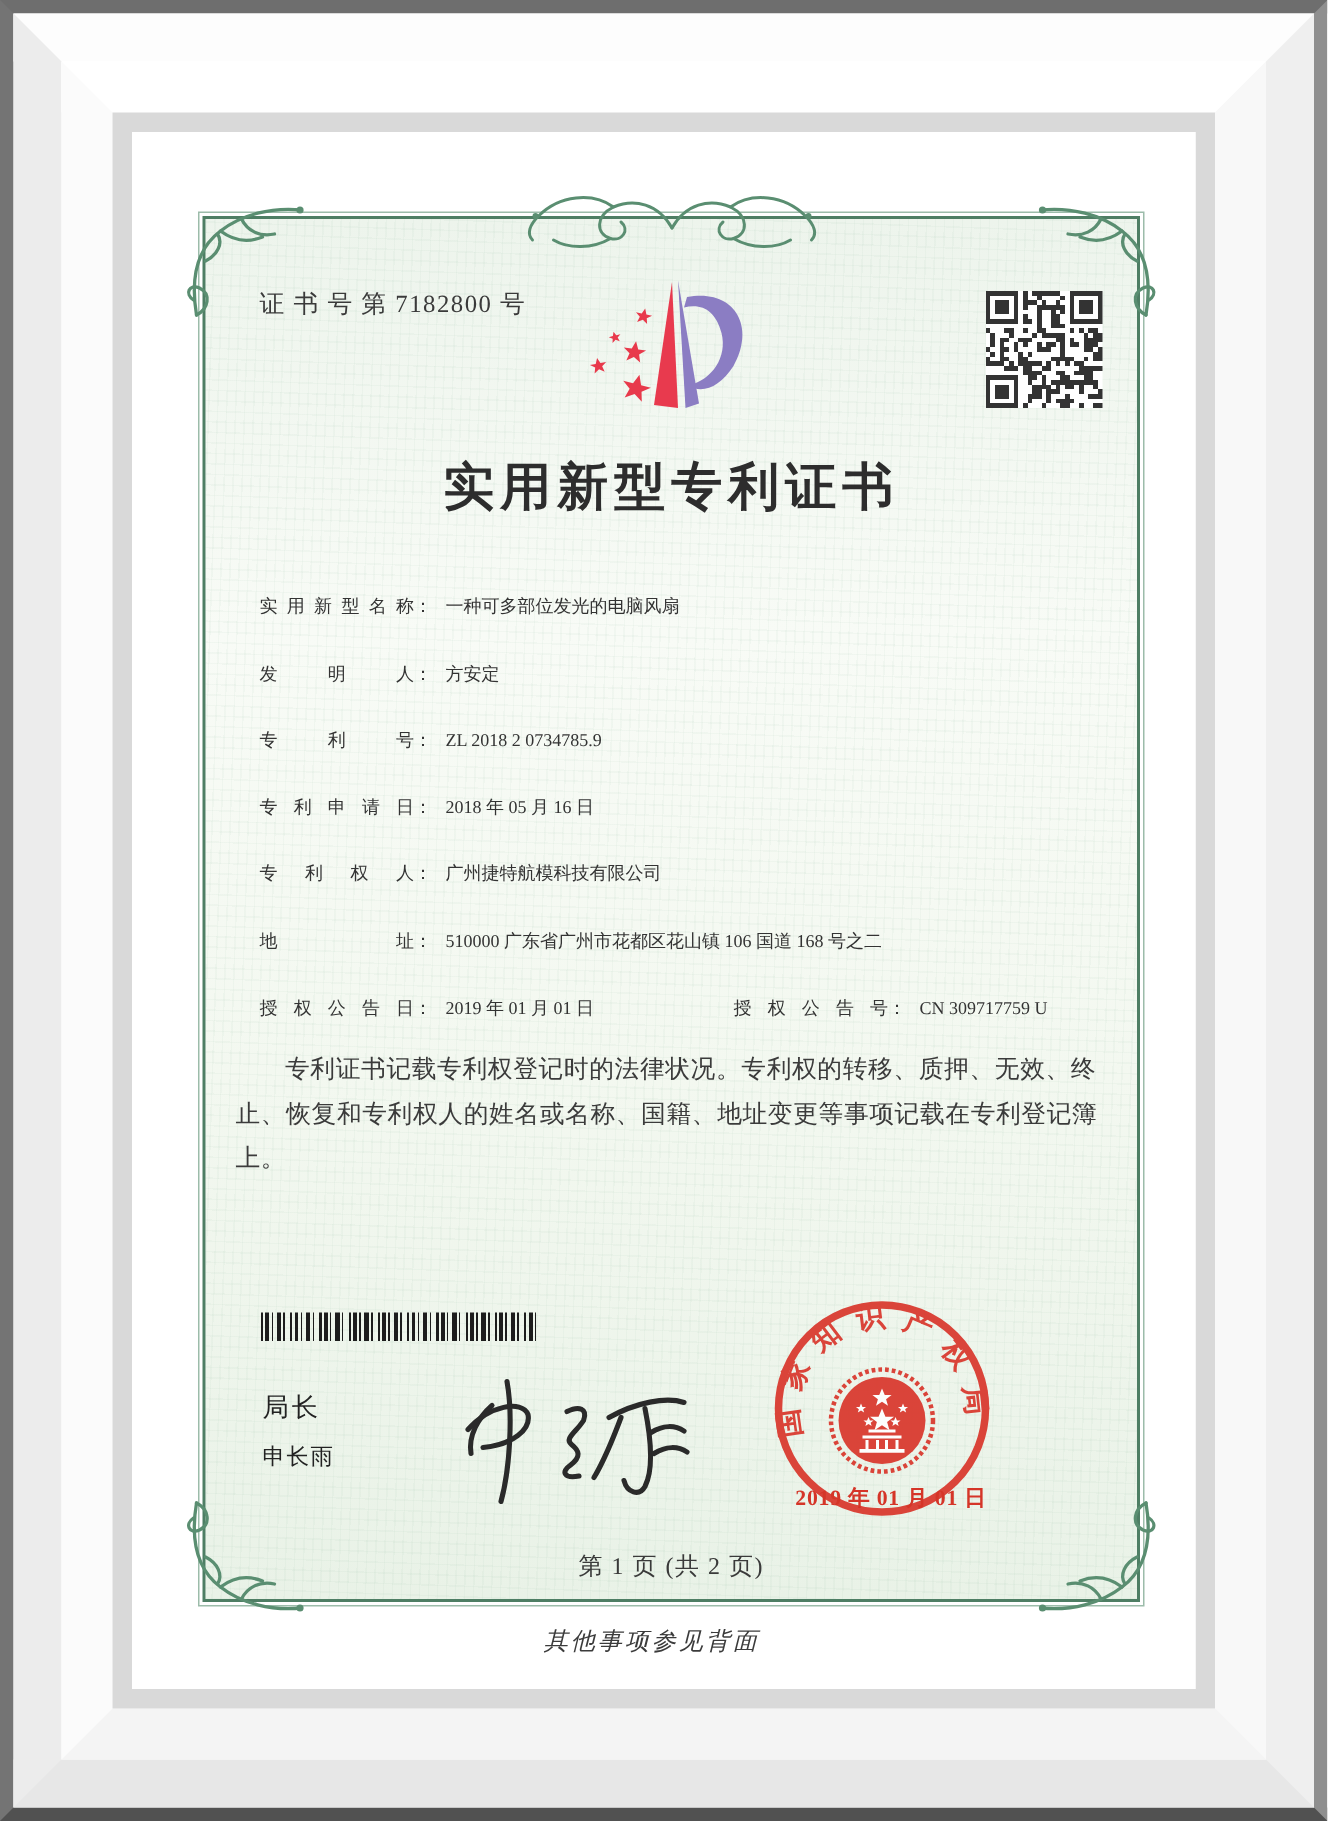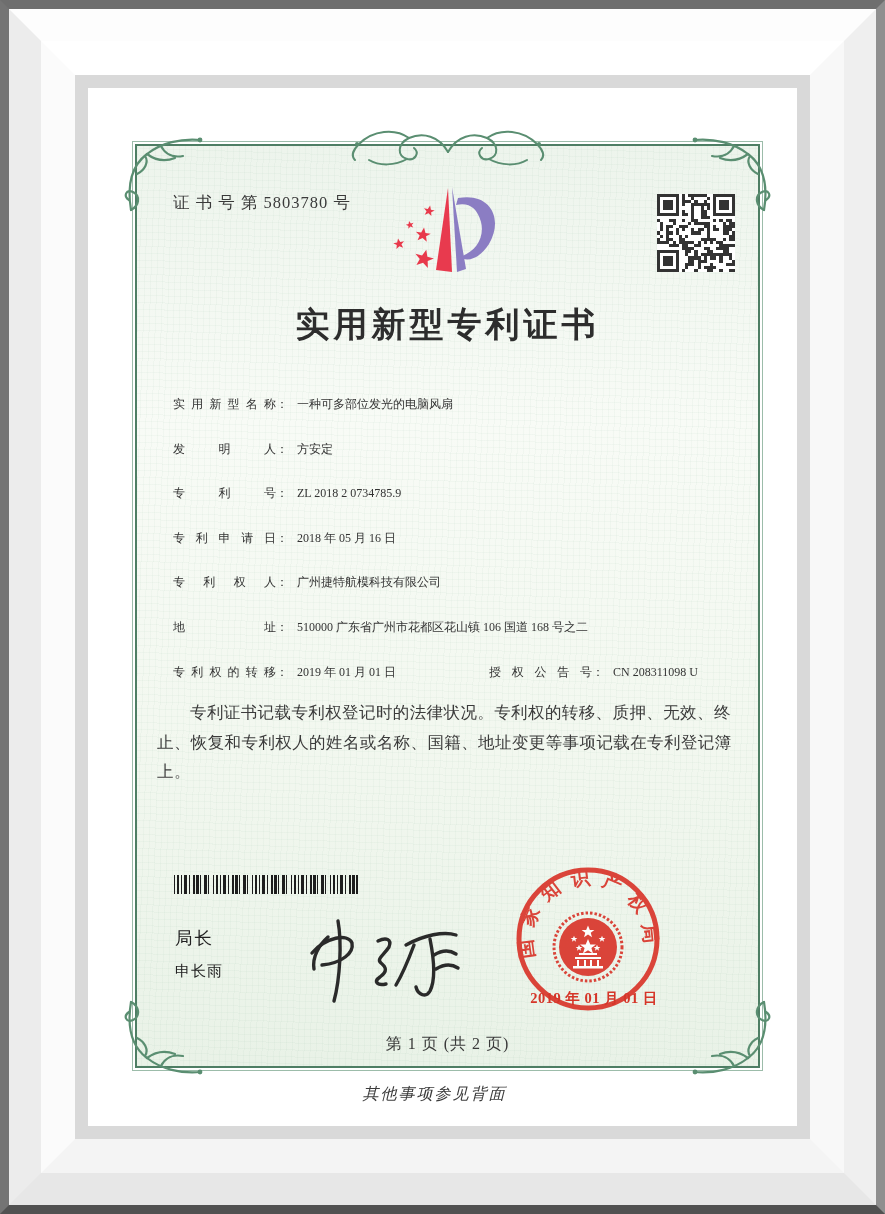--- a/index.html
+++ b/index.html
@@ -111,21 +111,21 @@
               <svg class="flour f-top" width="210" height="44" viewBox="0 0 210 44" fill="none" stroke="#5a8e71" stroke-width="2" stroke-linecap="round">
                 <g id="halfF">
                   <path d="M105 28 C96 12 80 8 66 14 C54 20 54 32 64 35 C72 37 77 29 71 24"></path>
                   <path d="M66 14 C52 4 30 6 16 20 C10 26 8 32 12 36"></path>
                   <path d="M64 35 C52 42 36 42 26 36"></path>
                   <circle cx="14" cy="20" r="2" fill="#5a8e71" stroke="none"></circle>
                 </g>
                 <use href="#halfF" transform="translate(210,0) scale(-1,1)"></use>
               </svg>
 
-              <div class="cert-number">证 书 号 第 5803780 号</div>
+              <div class="cert-number">证 书 号 第 7182800 号</div>
 
               <svg class="logo" viewBox="0 0 118 96">
                 <defs>
                   <path id="star5" d="M0,-10 L2.9,-3.1 L10,-3.1 L4.3,1.2 L6.2,8.1 L0,4 L-6.2,8.1 L-4.3,1.2 L-10,-3.1 L-2.9,-3.1 Z"></path>
                 </defs>
                 <path d="M58 4 L46 86 L62 88 Z" fill="#e83a4e"></path>
                 <path d="M62 3 L67 88 L76 85 Z" fill="#8b7dc3"></path>
                 <path d="M68 14 C100 8 114 34 99 60 C90 74 78 79 69 73 C85 69 95 54 91 38 C87 23 78 18 66 21 Z" fill="#8b7dc3"></path>
                 <use href="#star5" transform="translate(39,27) scale(0.55) rotate(12)" fill="#e8394b"></use>
                 <use href="#star5" transform="translate(20,41) scale(0.40) rotate(-14)" fill="#e8394b"></use>
@@ -372,24 +372,24 @@
                   <span class="lbl">专利申请日</span><span>：</span><span class="val">2018 年 05 月 16 日</span>
                 </div>
                 <div class="frow">
                   <span class="lbl">专利权人</span><span>：</span><span class="val">广州捷特航模科技有限公司</span>
                 </div>
                 <div class="frow">
                   <span class="lbl">地址</span><span>：</span><span class="val">510000 广东省广州市花都区花山镇 106 国道 168 号之二</span>
                 </div>
                 <div class="frow">
                   <span>
-                    <span class="lbl">专利权的转移</span><span>：</span><span class="val">2019 年 01 月 01 日</span>
+                    <span class="lbl">授权公告日</span><span>：</span><span class="val">2019 年 01 月 01 日</span>
                   </span>
                   <span class="pair2">
-                    <span class="lbl">授权公告号</span><span>：</span><span class="val">CN 208311098 U</span>
+                    <span class="lbl">授权公告号</span><span>：</span><span class="val">CN 309717759 U</span>
                   </span>
                 </div>
               </div>
 
               <div class="paras">
                 <p>专利证书记载专利权登记时的法律状况。专利权的转移、质押、无效、终止、恢复和专利权人的姓名或名称、国籍、地址变更等事项记载在专利登记簿上。</p>
               </div>
 
               <div class="barcode"></div>
 

